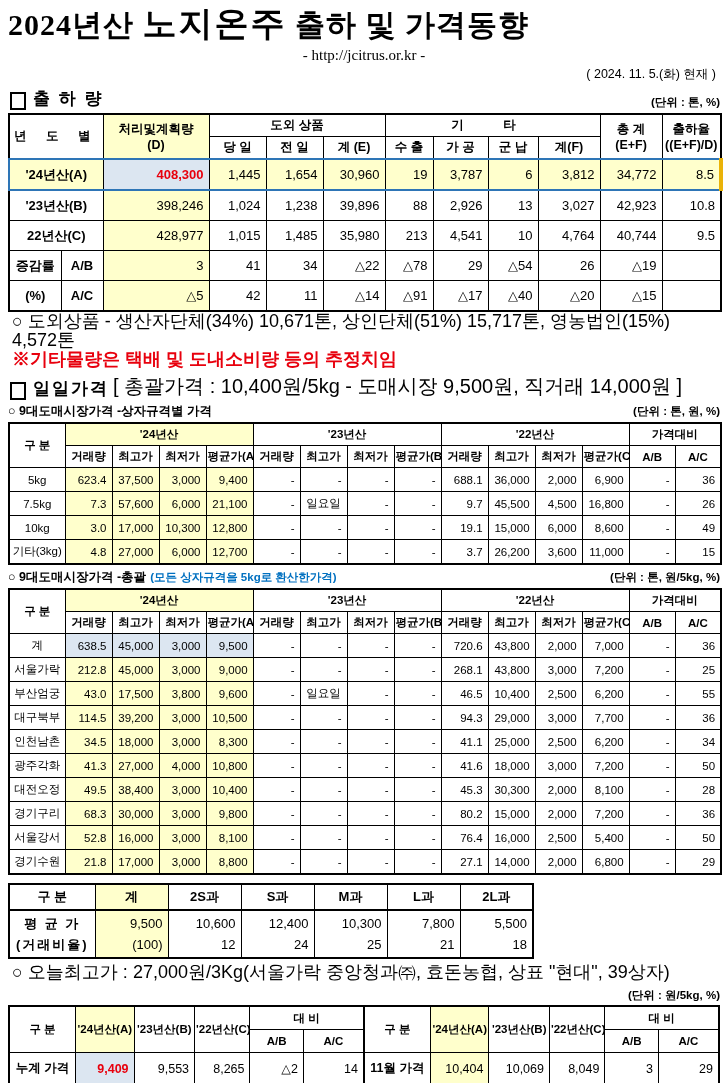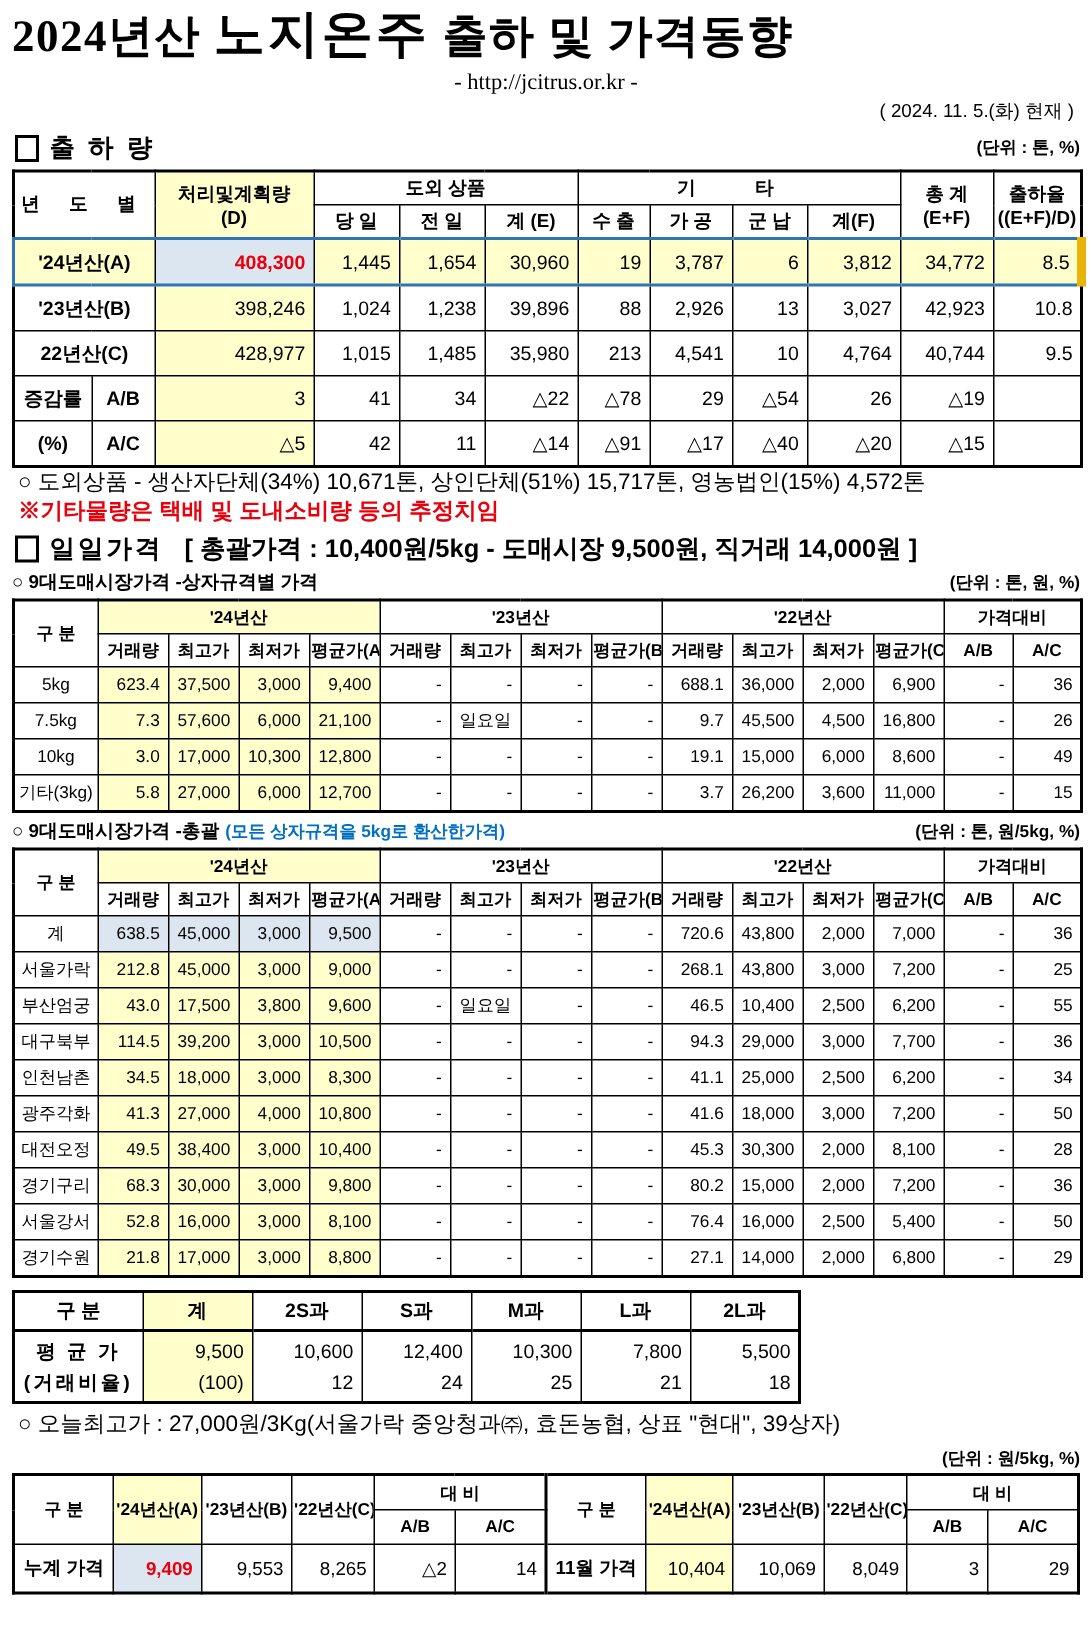--- a/index.html
+++ b/index.html
@@ -5,48 +5,48 @@
   html,body{margin:0;padding:0;background:#fff;}
   .doc{width:728px;height:1083px;box-sizing:border-box;padding:4px 8px 0 8px;
        font-family:"Liberation Sans",sans-serif;color:#000;overflow:hidden;background:#fff;}
   
   .title{font-family:"Liberation Serif",serif;font-weight:bold;
          font-size:30px;line-height:40px;letter-spacing:1px;}
   .title .tmain{font-size:34px;letter-spacing:2px;}
   .urlline{text-align:center;font-family:"Liberation Serif",serif;font-size:15px;line-height:20px;}
   .dateline{text-align:right;font-size:12.5px;line-height:18px;padding-right:4px;}
   
-  .sec{display:flex;align-items:center;margin:4px 0 3px 0;}
+  .sec{display:flex;align-items:flex-end;margin:4px 0 3px 0;}
   .sq{display:inline-block;width:12px;height:14px;border:2.5px solid #000;margin:0 7px 0 2px;flex:none;}
   .sec-t{font-weight:bold;font-size:17px;letter-spacing:2px;}
-  .sec-sum{font-weight:bold;font-size:17px;margin-left:14px;letter-spacing:0;}
+  .sec-sum{font-weight:normal;font-size:20px;margin-left:4px;letter-spacing:0;}
   .unit{margin-left:auto;font-size:11.5px;font-weight:bold;}
   .sub{display:flex;align-items:baseline;margin:3px 0 2px 0;font-size:12.5px;}
   .sub-t{font-weight:bold;}
   .bluetxt{color:#0070C0;font-weight:bold;margin-left:4px;font-size:11.5px;}
   
   table{border-collapse:collapse;table-layout:fixed;width:712px;}
   td,th{border:1px solid #000;overflow:hidden;white-space:nowrap;}
   table.frame{border:2px solid #000;}
   th{font-weight:bold;text-align:center;background:#fff;}
   .y{background:#FFFFCC;}
   .b24{background:#DCE6F1;}
   .redtxt{color:#E8000D;font-weight:bold;}
   .num{text-align:right;padding-right:5px;}
   .ctr{text-align:center;}
   
   #t-ship th{height:19px;font-size:12.5px;}
   #t-ship td{height:27px;font-size:13px;}
   #t-ship .lbl{text-align:center;font-weight:bold;}
   tr.hl td{border-top:2px solid #2E75B6;border-bottom:2px solid #2E75B6;}
   tr.hl td:first-child{border-left:2px solid #2E75B6;}
-  tr.hl td:last-child{border-right:6px solid #eab308;}
+  tr.hl td:last-child{border-right:4px solid #eab308;}
   .sp2{letter-spacing:8px;}
   .sp3{letter-spacing:18px;}
-  .note{font-size:15px;line-height:19px;padding-left:4px;}
+  .note{font-size:18px;line-height:19px;padding-left:4px;}
   .rednote{color:#E8000D;font-weight:bold;}
   
   table.price th{height:19px;font-size:11.5px;margin-left:47px;}
   table.price td{height:21px;font-size:11.5px;}
   table.price .lbl{text-align:center;}
   
   #t-size{width:524px;}
   #t-size th{height:22px;font-size:13px;border-bottom:2px solid #000;}
   #t-size td{height:44px;font-size:13px;}
   #t-size .lbl div{font-weight:bold;text-align:center;line-height:21px;letter-spacing:2px;}
@@ -296,21 +296,21 @@
           <td class="num">-</td>
           <td class="num">19.1</td>
           <td class="num">15,000</td>
           <td class="num">6,000</td>
           <td class="num">8,600</td>
           <td class="num">-</td>
           <td class="num">49</td>
         </tr>
         <tr>
           <td class="lbl">기타(3kg)</td>
-          <td class="num y">5.8</td>
+          <td class="num y">4.8</td>
           <td class="num y">27,000</td>
           <td class="num y">6,000</td>
           <td class="num y">12,700</td>
           <td class="num">-</td>
           <td class="num">-</td>
           <td class="num">-</td>
           <td class="num">-</td>
           <td class="num">3.7</td>
           <td class="num">26,200</td>
           <td class="num">3,600</td>

